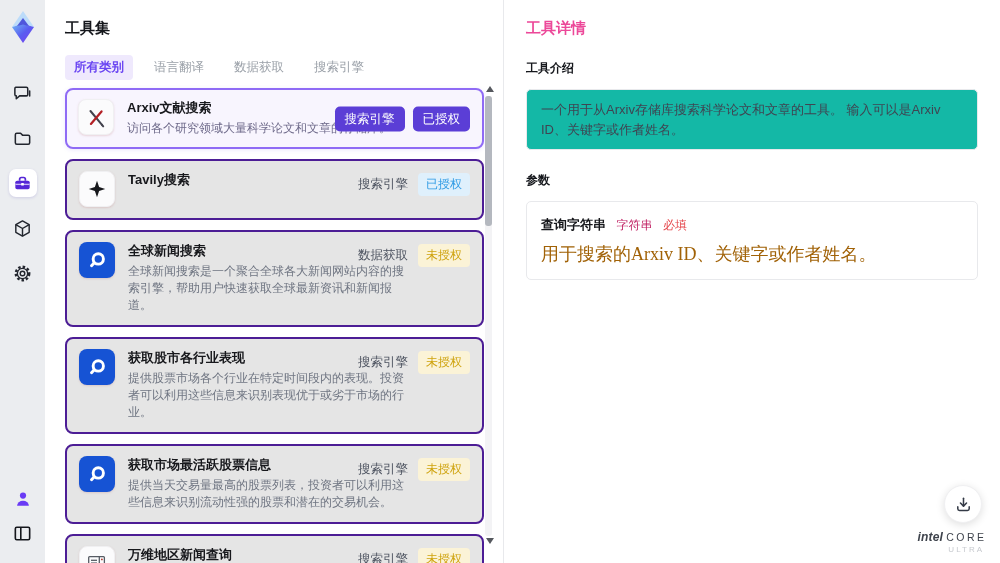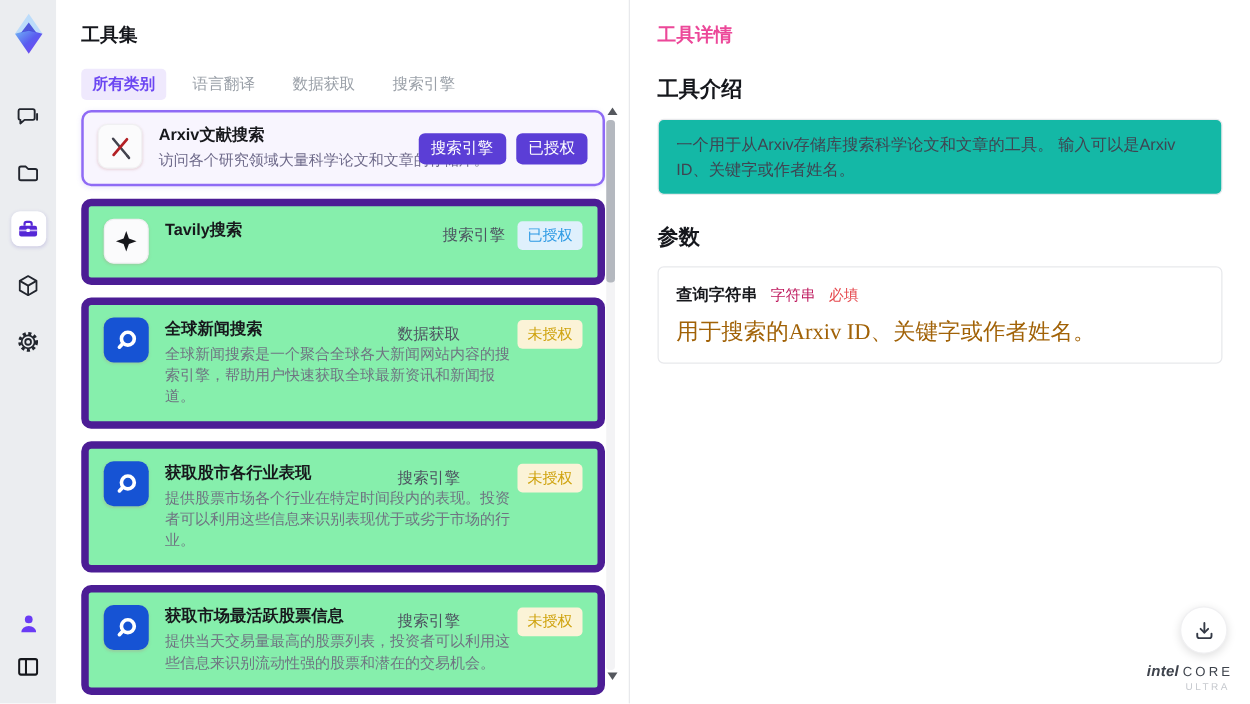--- a/index.html
+++ b/index.html
@@ -19,53 +19,53 @@
                     gap:6px; align-items:center; }
 
   
   .list-panel { position:absolute; left:45px; top:0; width:458px; height:563px; background:#fff; }
   .panel-title { position:absolute; left:20px; top:19px; font-size:15px; font-weight:bold; color:#15171c; }
   .tabs { position:absolute; left:20px; top:55px; display:flex; align-items:flex-start; gap:12px; }
   .tab { font-size:12.5px; color:#9aa0a8; padding:4px 9px; border-radius:4px; cursor:pointer; white-space:nowrap; }
   .tab.active { color:#6b46f2; background:#efe9fd; font-weight:bold; }
 
   .cards { position:absolute; left:20px; top:88px; width:419px; display:flex; flex-direction:column; gap:10px; }
-  .card { position:relative; background:#86efac; border:6px solid #4c1d95; border-radius:8px;
+  .card { position:relative; background:#e5e5e5; border:2px solid #4c1d95; border-radius:8px;
           padding:10px 12px 11px; display:flex; align-items:flex-start; cursor:pointer; }
   .card.selected { border:2px solid #8f6bf5; background:#f8f5fe; box-shadow:0 1px 4px rgba(120,86,240,.15); padding:9px 11px 10px; }
   .tool-icon { width:36px; height:36px; border-radius:8px; flex:0 0 36px;
                display:flex; align-items:center; justify-content:center; box-shadow:0 1px 2px rgba(190,120,120,.25); }
   .icon-light { background:#fbfbfc; border:1px solid #f0f0f2; }
   .icon-blue  { background:#1653d4; }
   .card-body { margin-left:13px; flex:1; min-width:0; }
   .card-title { font-size:13px; font-weight:bold; color:#17181c; line-height:18px; }
   .card-desc { font-size:12px; color:#6f7582; line-height:17px; margin-top:3px; max-width:278px; }
   .card.selected .card-desc { color:#6e6a8a; }
   .card-badges { position:absolute; right:12px; top:12px; display:flex; align-items:center; gap:10px; }
   .card.selected .card-badges { top:50%; transform:translateY(-50%); gap:8px; }
   .badge-cat { font-size:12.5px; color:#4d5360; }
   .badge-auth { font-size:12px; padding:3px 8px; border-radius:4px; white-space:nowrap; }
   .auth-blue { background:#dff0fc; color:#2f9be4; }
-  .auth-yellow { background:#fbf3d7; color:#cfa30f;margin-left:36px; }
+  .auth-yellow { background:#fbf3d7; color:#cfa30f; }
   .badge-solid { background:#5b3ed6; color:#fff; font-size:12.5px; padding:4px 10px; border-radius:5px; white-space:nowrap; }
 
   
   .sb-up { position:absolute; left:441px; top:86px; width:0; height:0;
            border-left:4px solid transparent; border-right:4px solid transparent; border-bottom:6px solid #55585e; }
   .sb-track { position:absolute; left:440px; top:96px; width:7px; height:440px; background:#f3f3f5; border-radius:3px; }
   .sb-thumb { position:absolute; left:440px; top:96px; width:7px; height:130px; background:#b4b8bf; border-radius:3px; cursor:grab; }
   .sb-down { position:absolute; left:441px; top:538px; width:0; height:0;
              border-left:4px solid transparent; border-right:4px solid transparent; border-top:6px solid #55585e; }
 
   .divider { position:absolute; left:503px; top:0; width:1px; height:563px; background:#e8e9ec; }
 
   
   .detail-panel { position:absolute; left:504px; top:0; right:0; height:563px; padding:19px 22px; }
   .detail-title { font-size:15px; font-weight:bold; color:#ec4899; }
-  .section-label { font-size:17px; font-weight:bold; color:#15171c; margin-top:22px; }
+  .section-label { font-size:12px; font-weight:bold; color:#15171c; margin-top:22px; }
   .intro-box { margin-top:12px; border:1px solid #e8e9ec; border-radius:5px; background:#14b8a6;
                padding:10px 14px; font-size:13px; color:#3f4552; line-height:1.5; }
   .param-box { margin-top:12px; border:1px solid #e8e9ec; border-radius:5px; background:#fff; padding:13px 14px; }
   .param-name { font-size:13px; font-weight:bold; color:#17181c; }
   .param-type { font-size:12px; color:#be185d; margin-left:6px; }
   .param-req { font-size:12px; color:#e5484d; margin-left:6px; }
   .param-desc { font-size:18px; color:#a16207; margin-top:8px;font-family:Liberation Serif, serif; }
 
   
   .fab { position:absolute; right:18px; bottom:40px; width:38px; height:38px; border-radius:50%;

